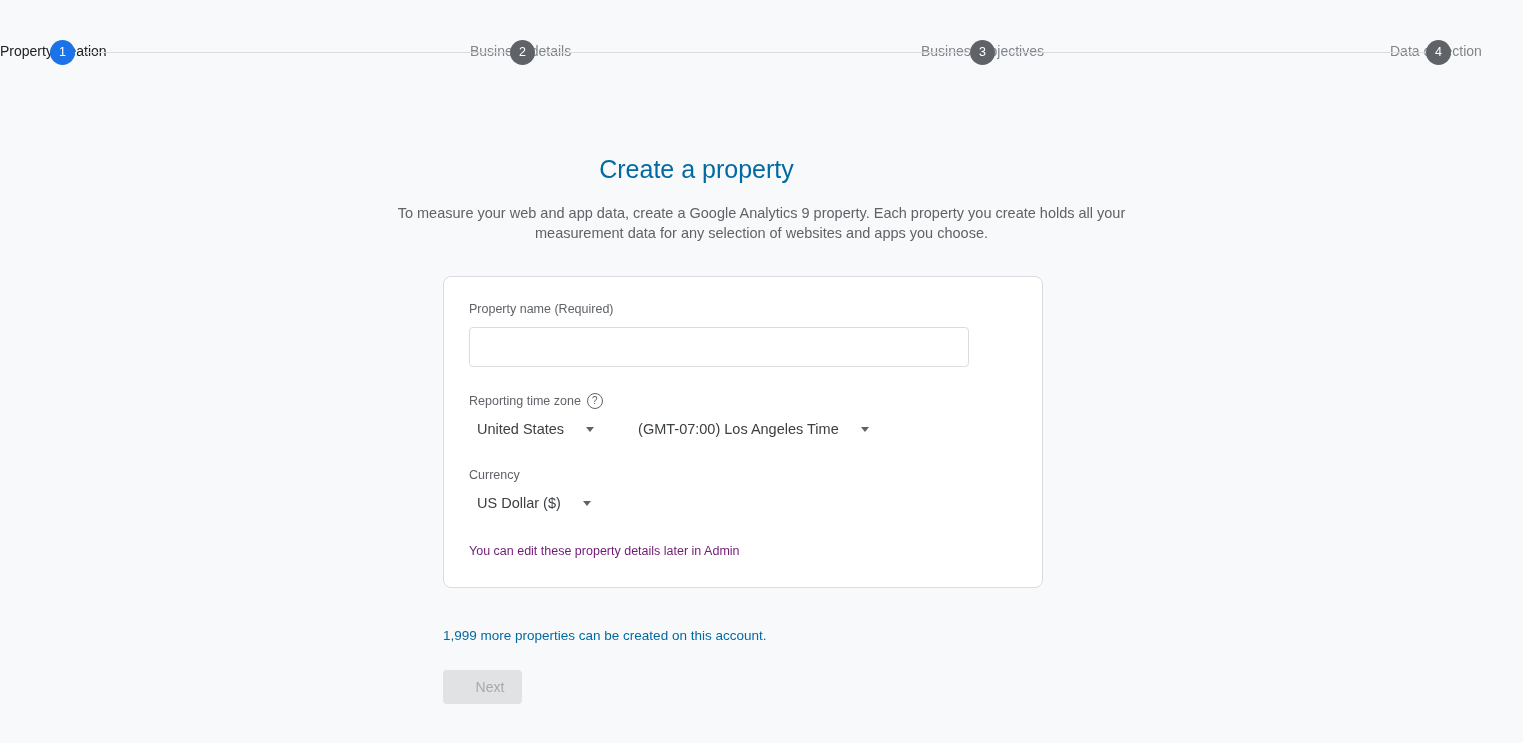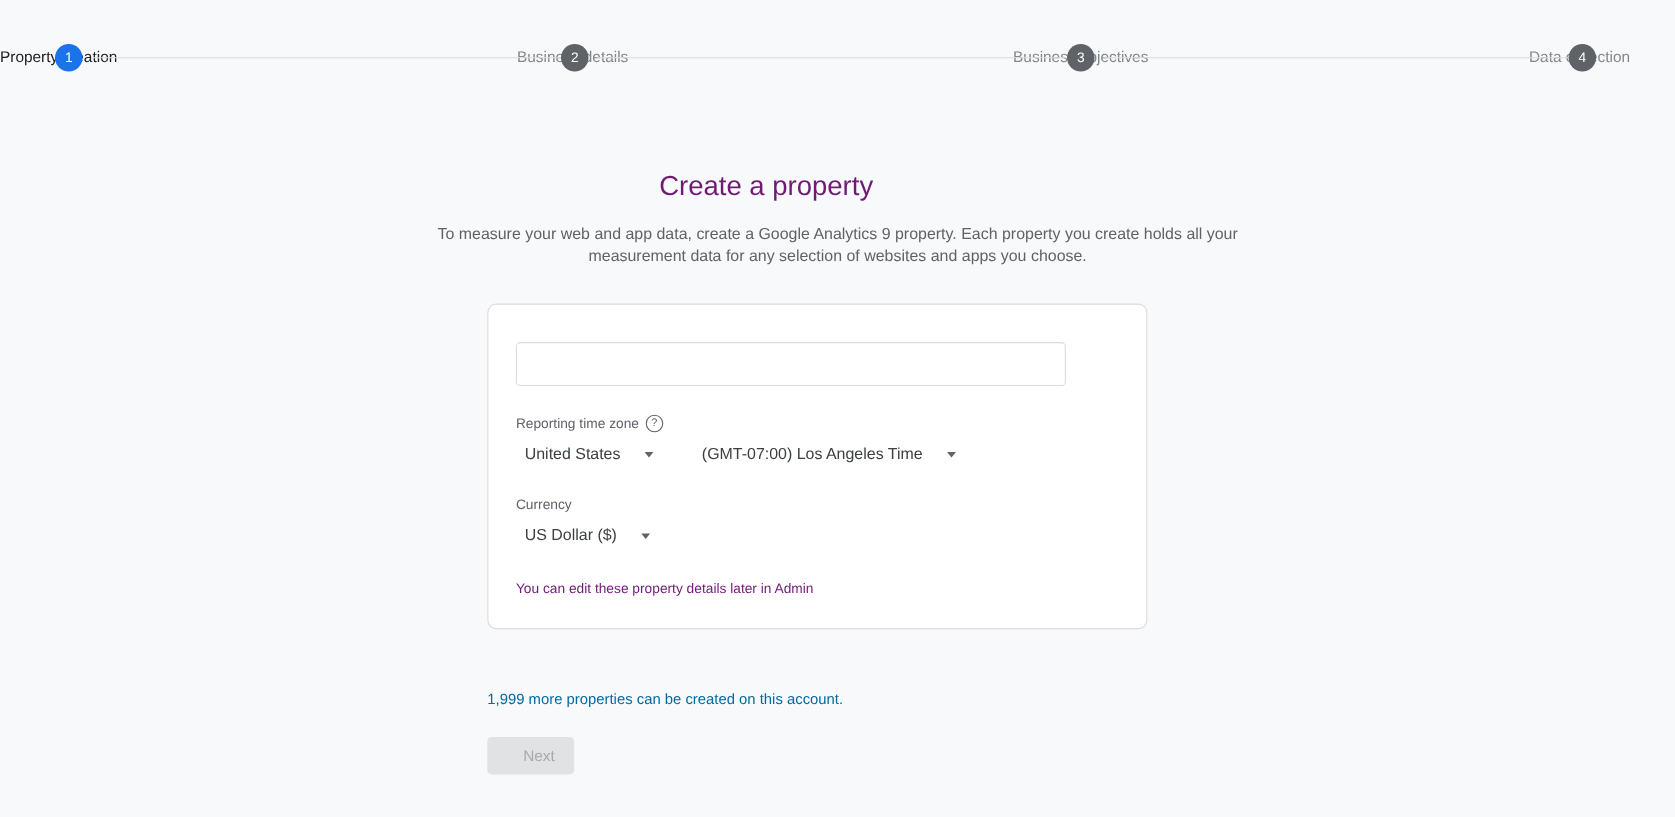--- a/index.html
+++ b/index.html
@@ -80,21 +80,21 @@
   
   .page-title {
     position: absolute;
     top: 152px;
     left: 0;
     width: 1393px;
     text-align: center;
     font-size: 25px;
     line-height: 34px;
     font-weight: normal;
-    color: #701a75;
+    color: #0369a1;
     margin: 0;
   }
   .page-desc {
     position: absolute;
     top: 203px;
     left: 50%;
     transform: translateX(-50%);
     width: 780px;
     text-align: center;
     font-size: 14.5px;
@@ -270,20 +270,23 @@
 </div>
 
 <h1 class="page-title">Create a property</h1>
 <div class="page-desc">To measure your web and app data, create a Google Analytics 9 property. Each property you create holds all your measurement data for any selection of websites and apps you choose.</div>
 
 <div class="card">
 
 
   <div class="card-body">
 
+    <div class="field-label">
+      <span>Property name (Required)</span>
+    </div>
     <input class="text-input" type="text" placeholder="" style="">
 
     <div class="section-gap-tz">
       <div class="field-label">
         <span>Reporting time zone</span>
         <span class="help-icon"></span>
       </div>
       <div class="tz-row">
         <button class="select-trigger">
           <span>United States</span>

